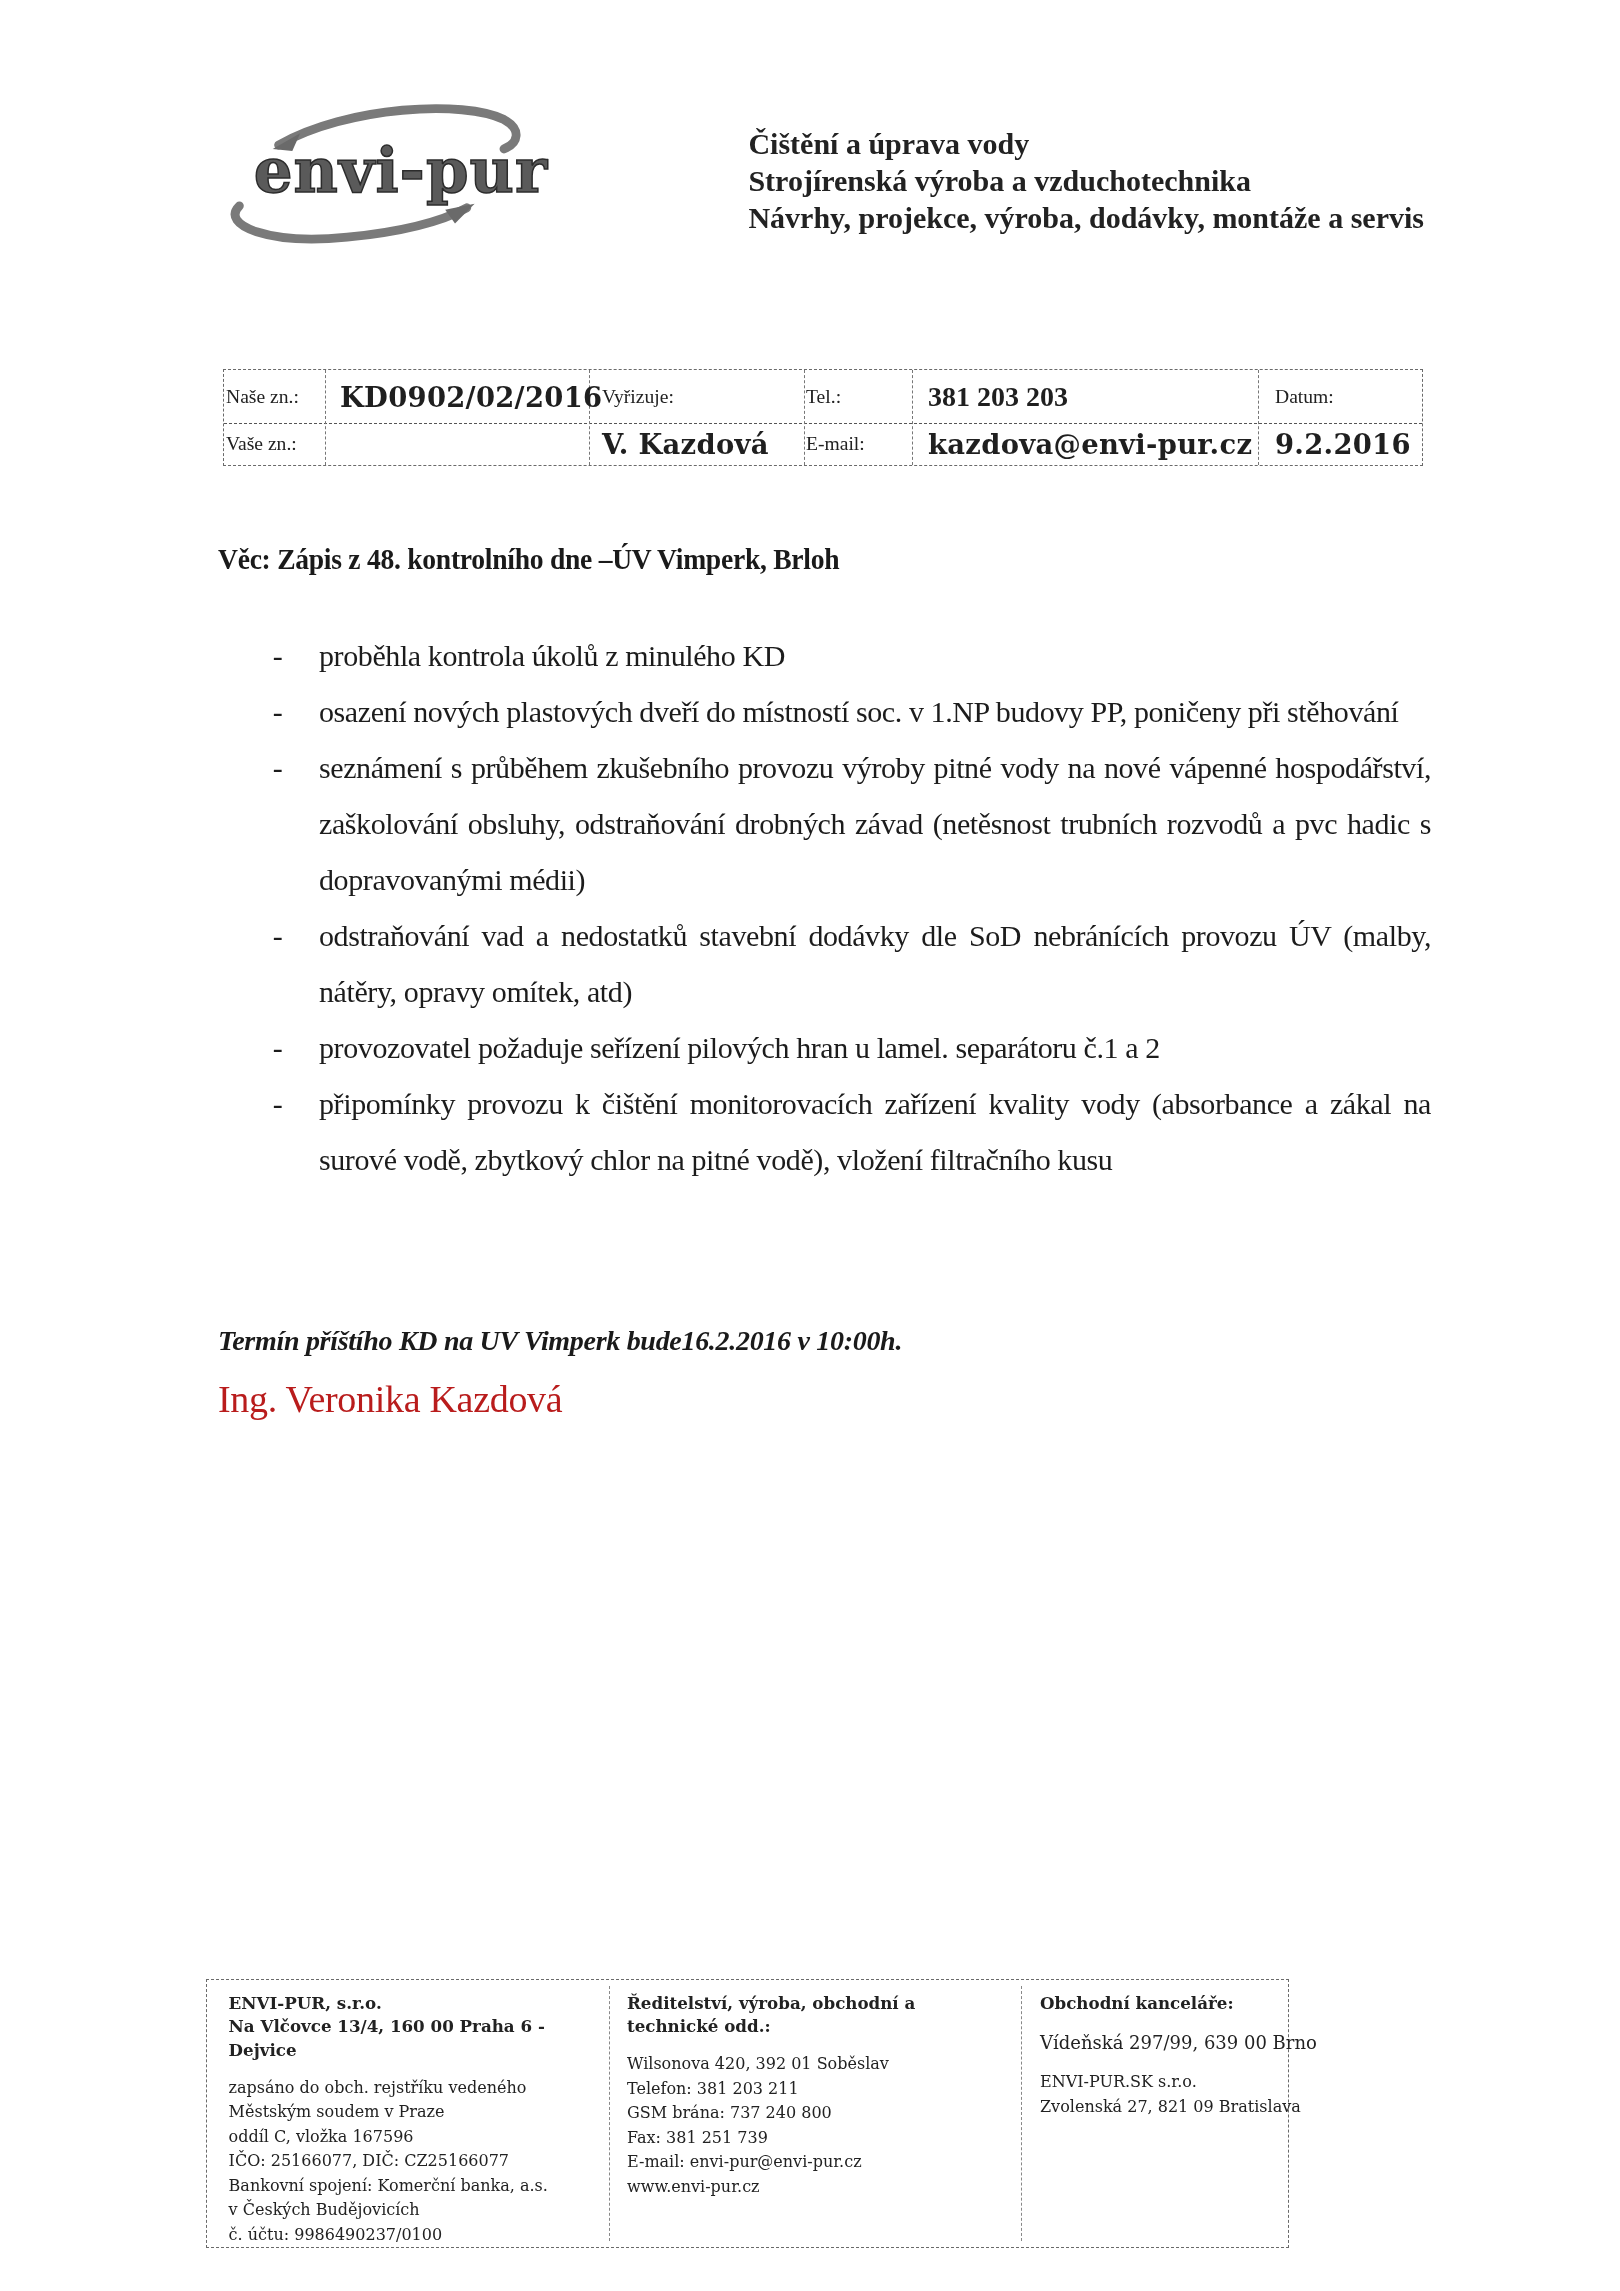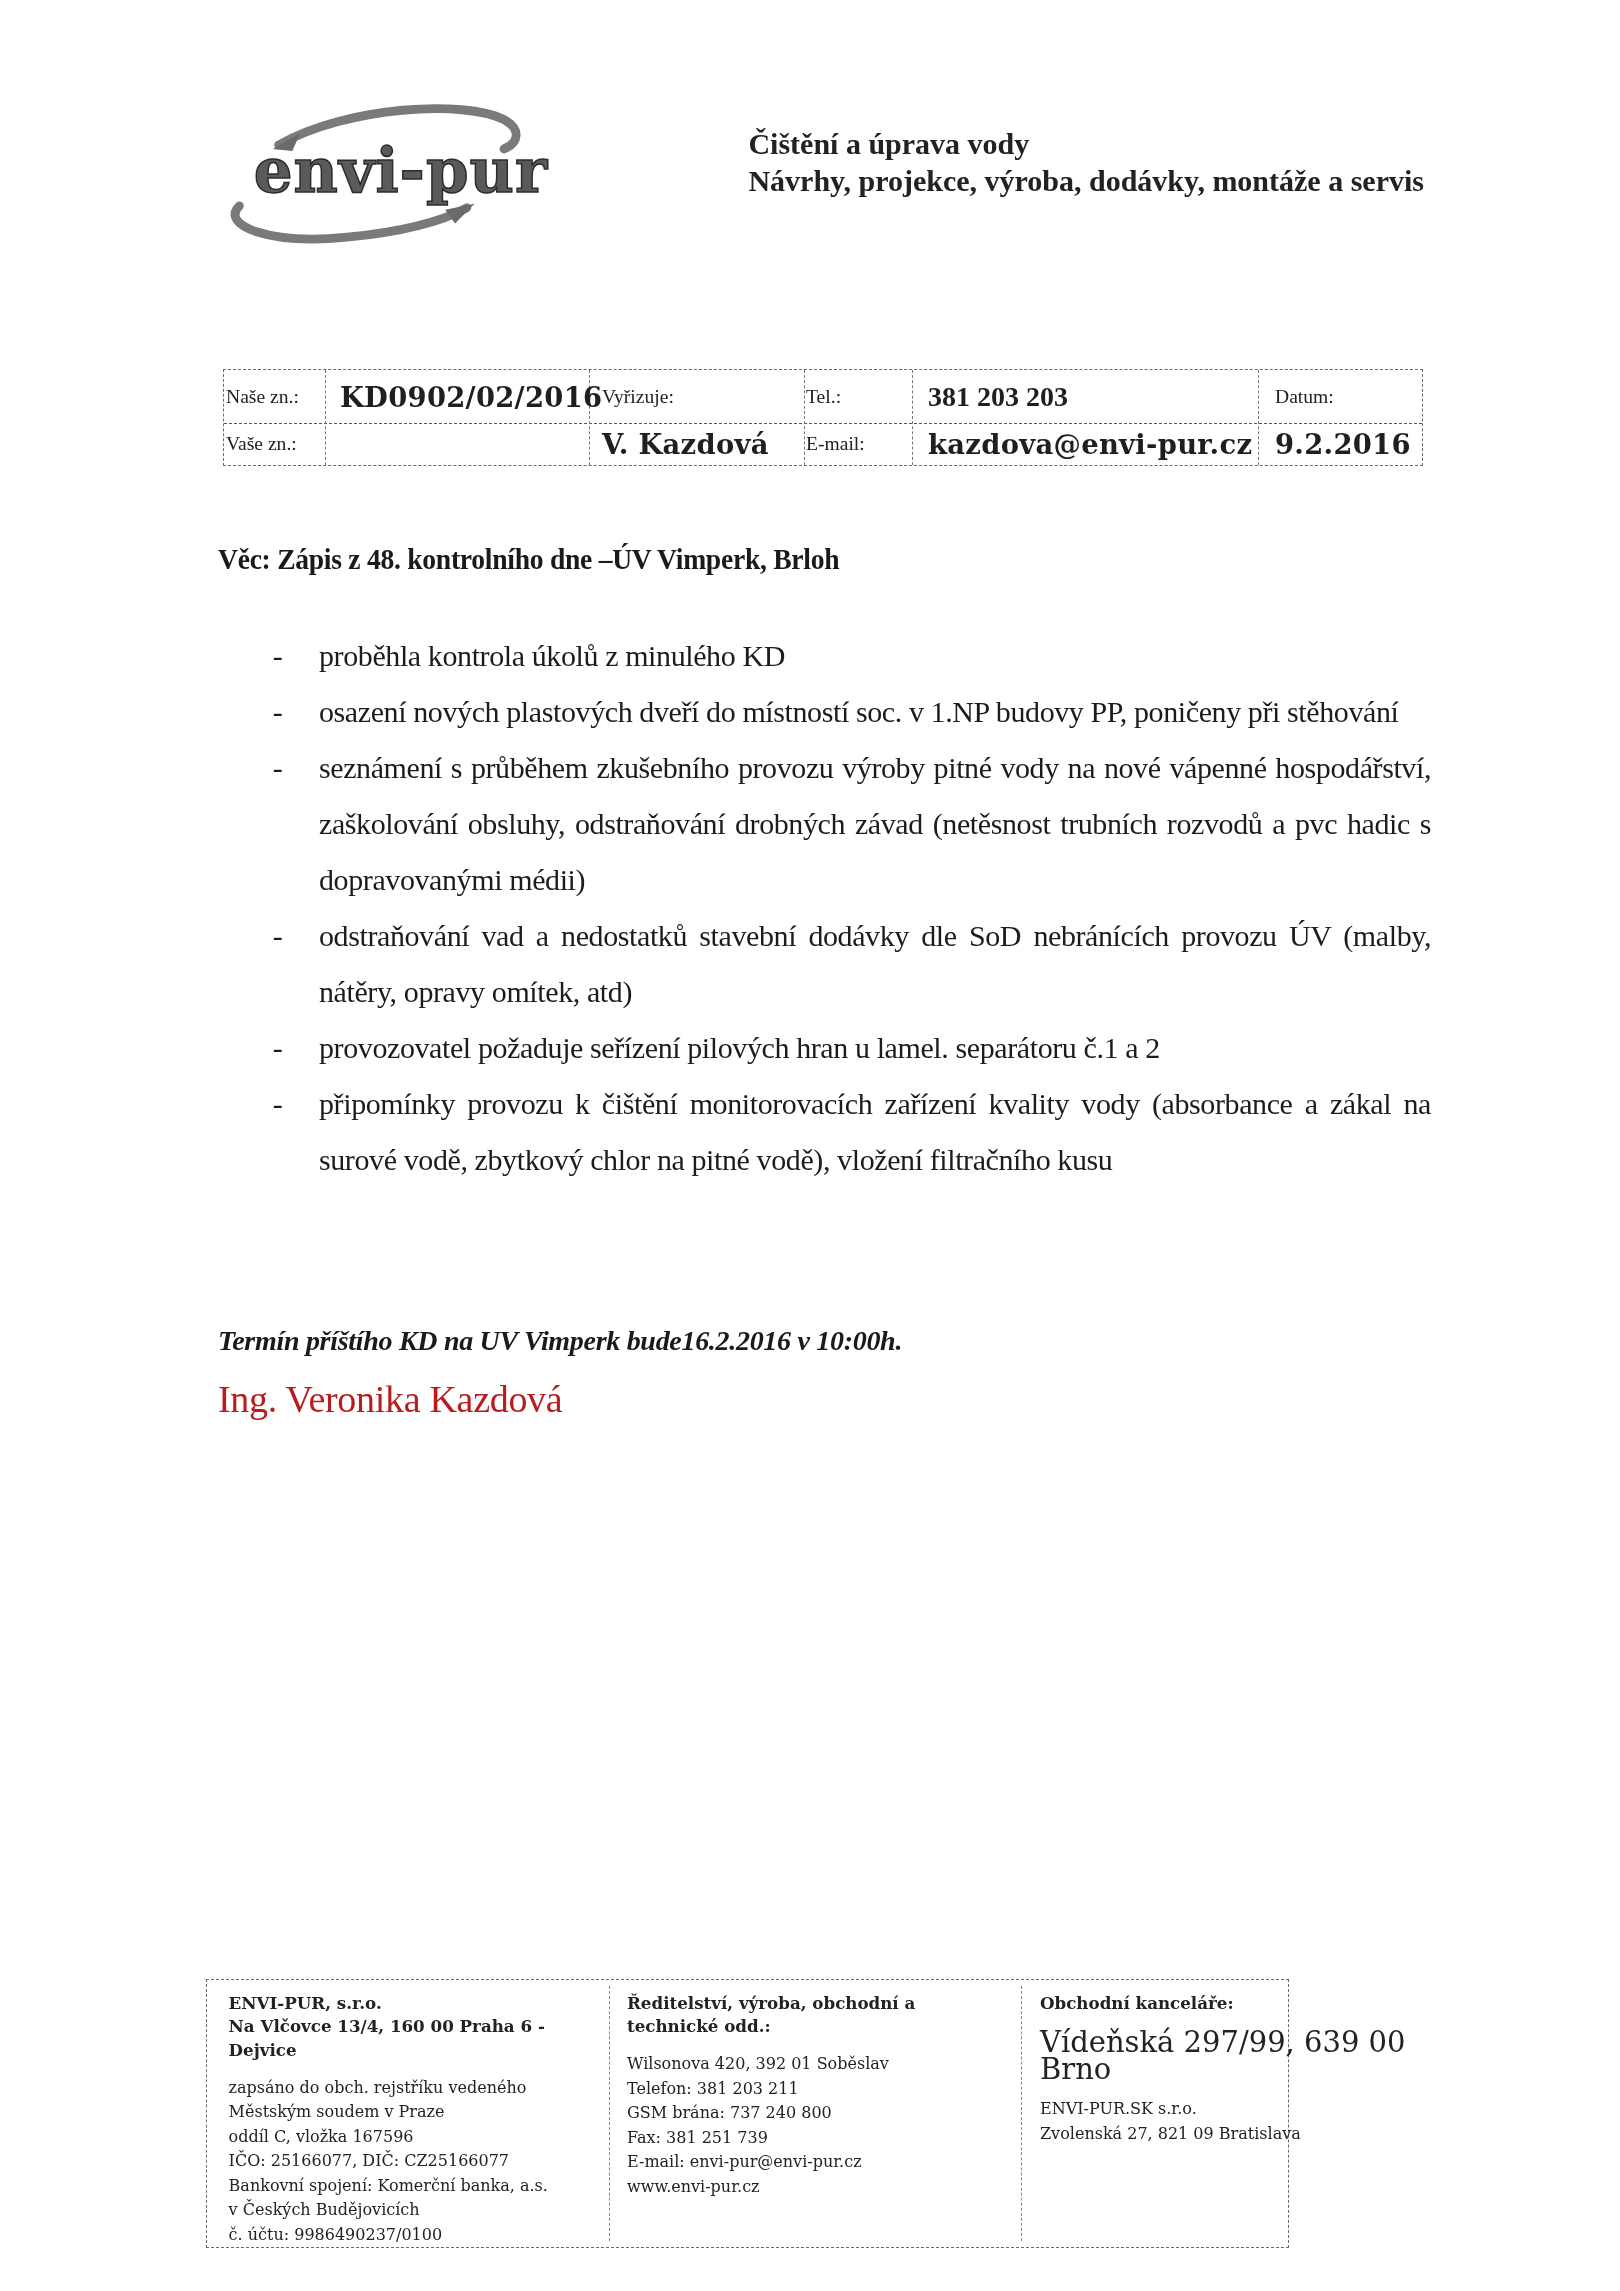--- a/index.html
+++ b/index.html
@@ -47,37 +47,38 @@
           letter-spacing: -0.3px; color: #1a1a1a; }
   .signer { left: 218px; top: 1377px; font-size: 38px; color: #b91c1c; letter-spacing: -0.3px; }
 
   
   .footer { left: 206px; top: 1979px; width: 1083px; height: 269px; border: 1.5px dashed #6a6a6a; box-sizing: border-box; }
   .f-vline { position: absolute; top: 5.9px; bottom: 5.9px; border-left: 1.5px dashed #888; }
   .fcol { position: absolute; top: 11.8px; font-family: "DejaVu Serif", serif; color: #222; }
   .fcol .head { font-weight: bold; font-size: 16.7px; line-height: 23.5px; }
   .fcol .line { font-size: 16px; line-height: 24.5px; }
   .fcol .gap { height: 13.7px; }
-  .fcol .big { font-size: 29px; line-height: 27.4px; }
+  .fcol .big { font-size: 18px; line-height: 27.4px; }
 </style>
 </head>
 <body>
 
 <div class="abs logo">
   <svg width="343" height="147" viewBox="0 0 350 150">
     <path d="M70 48 C 140 8, 260 2, 300 22 C 318 32, 315 46, 300 52" fill="none" stroke="#7a7a7a" stroke-width="9" stroke-linecap="round"></path>
     <polygon points="64,52 92,36 84,54" fill="#6a6a6a"></polygon>
     <path d="M30 110 C 10 130, 60 150, 140 142 C 200 136, 240 124, 262 112" fill="none" stroke="#7a7a7a" stroke-width="9" stroke-linecap="round"></path>
     <polygon points="270,108 240,114 250,128" fill="#6a6a6a"></polygon>
   </svg>
   <span class="logo-text">envi-pur</span>
 </div>
 
 <div class="abs tagline">
   <div>Čištění a úprava vody</div>
+  <div>Strojírenská výroba a vzduchotechnika</div>
   <div>Návrhy, projekce, výroba, dodávky, montáže a servis</div>
 </div>
 
 <div class="abs reftable">
   <div class="rt-hline"></div>
   <div class="rt-vline" style="left:101px"></div>
   <div class="rt-vline" style="left:365px"></div>
   <div class="rt-vline" style="left:580px"></div>
   <div class="rt-vline" style="left:688px"></div>
   <div class="rt-vline" style="left:1034px"></div>

